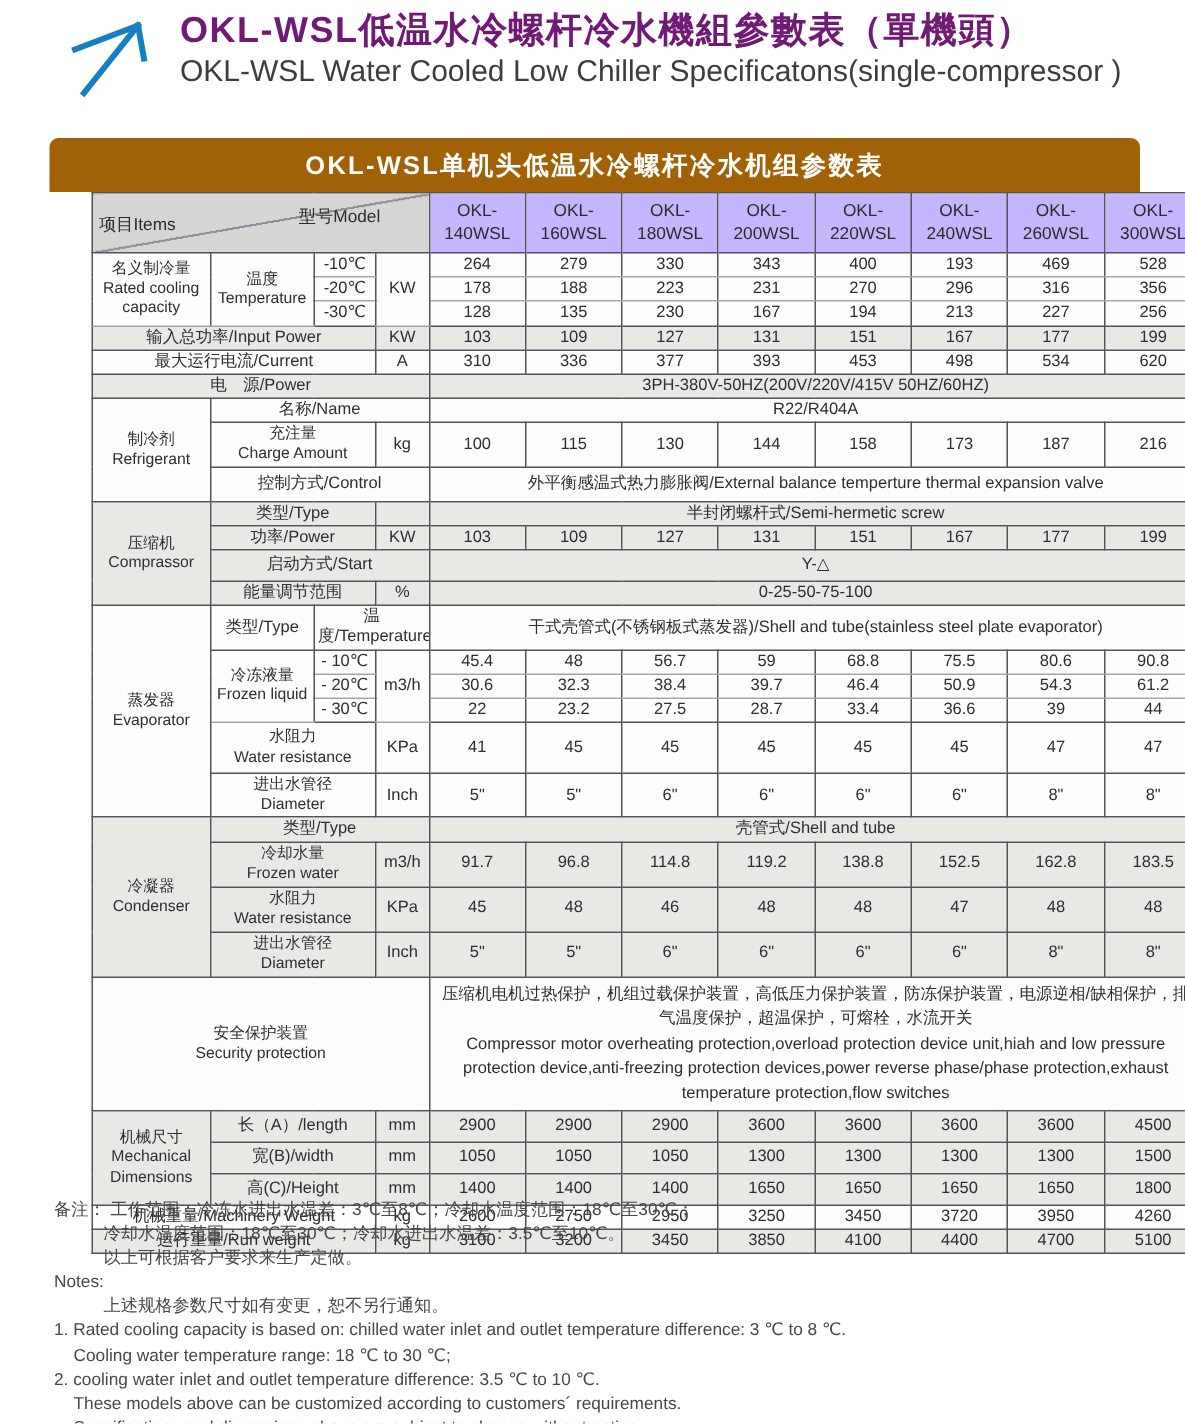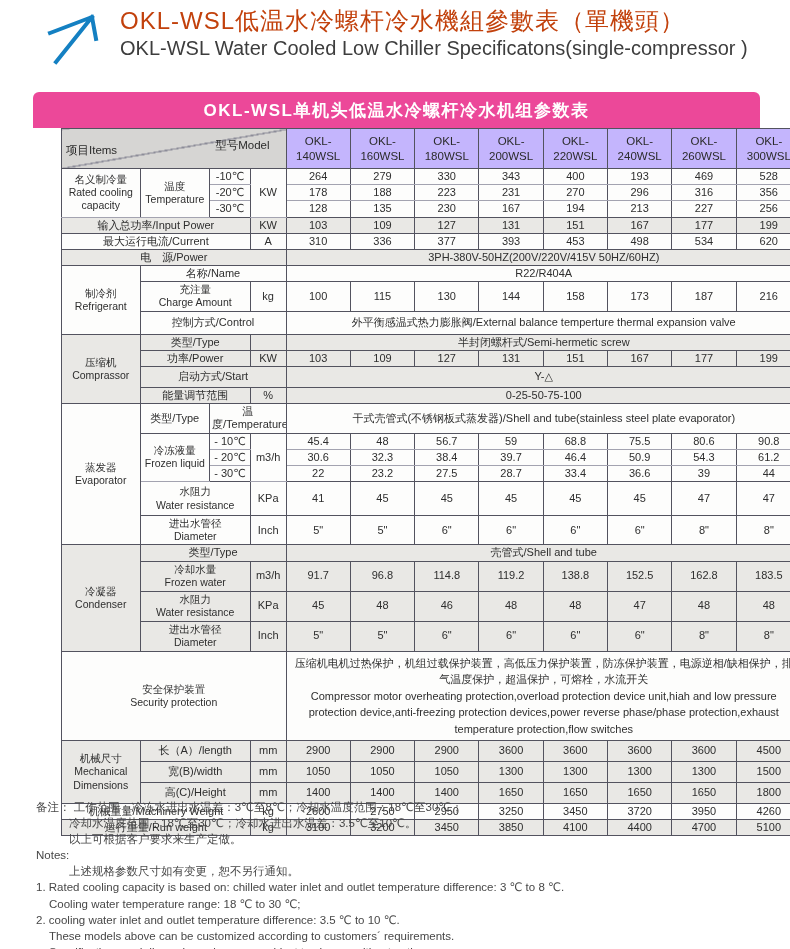--- a/index.html
+++ b/index.html
@@ -4,47 +4,47 @@
 <style>
   html,body{margin:0;padding:0;}
   body{
     width:790px;height:949px;background:#ffffff;position:relative;
     font-family:"Liberation Sans","DejaVu Sans",sans-serif;color:#333;
   }
   
   .title-block{position:absolute;left:42px;top:6px;display:flex;align-items:flex-start;}
   .logo{width:72px;height:62px;flex:0 0 auto;}
   .titles{margin-left:6px;}
-  .t-zh{font-size:24px;font-weight:400;color:#c2410c;letter-spacing:1px;line-height:1.25;}
+  .t-zh{font-size:24px;font-weight:700;color:#701a75;letter-spacing:1px;line-height:1.25;}
   .t-en{font-size:20px;color:#3d3d3d;margin-top:1px;}
   
   .sheet{position:absolute;left:33px;top:92px;width:727px;}
   .banner{
-    height:36px;background:#ec4899;border-radius:6px 6px 0 0;color:#ffffff;
+    height:36px;background:#a16207;border-radius:6px 6px 0 0;color:#ffffff;
     display:flex;align-items:center;justify-content:center;
     font-size:17px;font-weight:600;letter-spacing:1.5px;
   }
   table{width:741px;border-collapse:collapse;table-layout:fixed;font-size:11px;color:#2e2e2e;margin-left:28px;}
   td{
     border:1px solid #53535f;text-align:center;vertical-align:middle;
     padding:1px 2px;line-height:1.2;overflow:hidden;background:#fdfdfc;
   }
   tr.g td{background:#e9e8e5;}
   tr.hd td{background:#c4b5fd;font-size:11.5px;color:#2b2b2b;}
   .model{white-space:pre-line;line-height:1.3;}
   .corner{
     position:relative;
     background:
       linear-gradient(to bottom right,
         rgba(0,0,0,0) calc(50% - 0.7px), #8d8d99 calc(50% - 0.7px),
         #8d8d99 calc(50% + 0.7px), rgba(0,0,0,0) calc(50% + 0.7px)),
       #d6d5d3 !important;
   }
   .c-items{position:absolute;left:4px;top:57%;transform:translateY(-50%);}
-  .c-model{position:absolute;right:16px;top:44%;transform:translateY(-50%);}
+  .c-model{position:absolute;right:32px;top:44%;transform:translateY(-50%);}
   .two{font-size:10.5px;line-height:1.25;}
   .sec-text{text-align:center;padding:3px 6px;line-height:1.5;}
   
   tr.h40{height:40px;} tr.h15{height:15px;} tr.h14{height:14px;} tr.h21{height:21px;}
   tr.h23{height:23px;} tr.h28{height:28px;} tr.h29{height:29px;} tr.h30{height:30px;}
   tr.h34{height:34px;} tr.h84{height:84px;}
   
   tr.lb td{border-bottom-color:#a3a3b0;}
   tr.lt td{border-top-color:#a3a3b0;}
   

